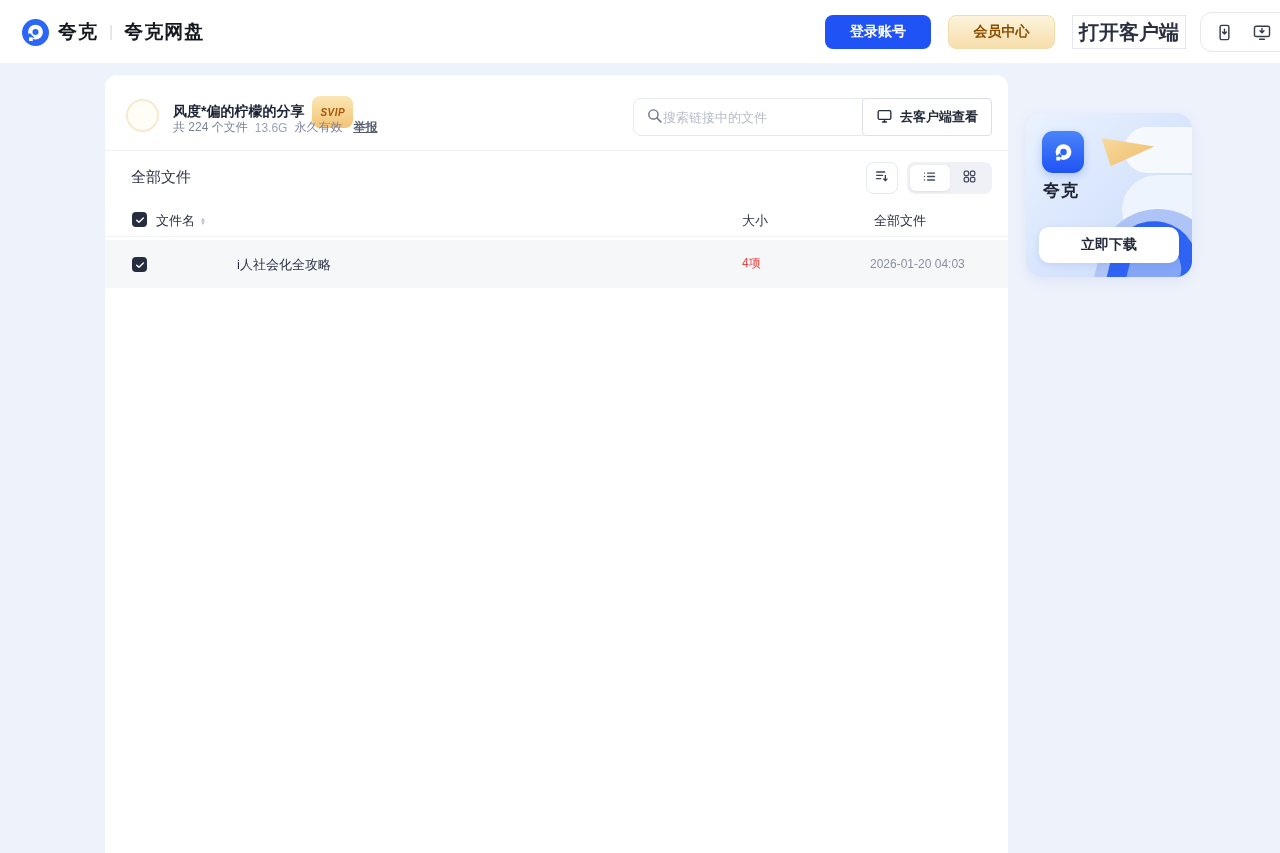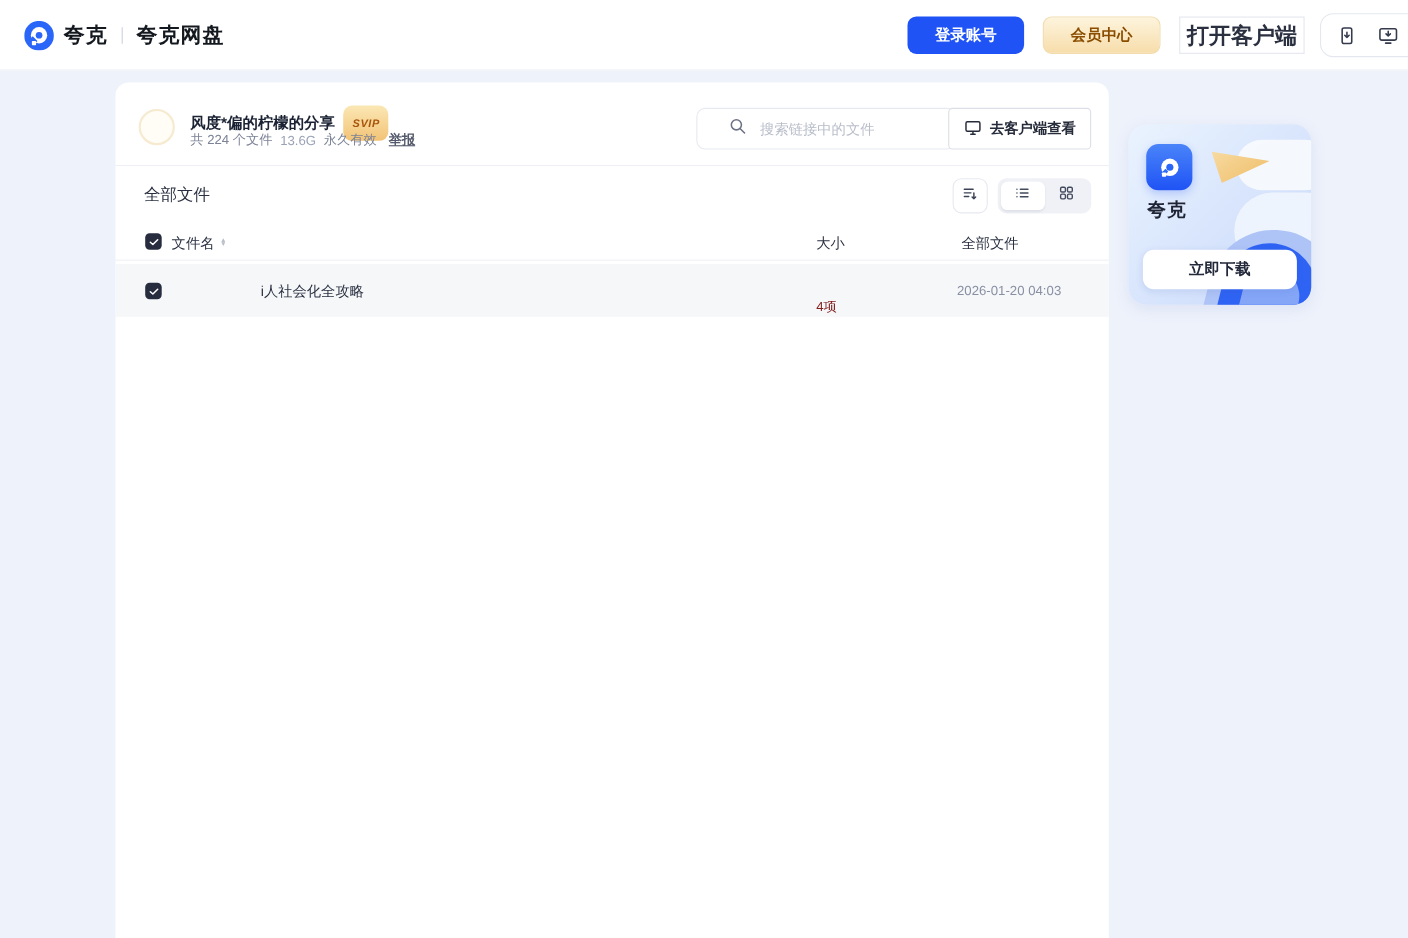--- a/index.html
+++ b/index.html
@@ -58,21 +58,21 @@
     background:linear-gradient(180deg,#fbe7b4 0%,#f2c376 100%);
     border-radius:8px; font-size:10px; font-style:italic; font-weight:900; color:#a8540a; letter-spacing:.5px;
   }
   .share-meta { position:absolute; left:68px; top:44px; font-size:12px; color:#7c8397; display:flex; align-items:center; gap:7px; }
   .meta-size { color:#9aa3b5; }
   .report-link { color:#545a6b; font-weight:600; text-decoration:underline; margin-left:4px; cursor:pointer; }
 
   .search-box {
     position:absolute; left:528px; top:23px; width:236px; height:38px;
     border:1px solid #e7e9f0; border-radius:8px; background:#fff;
-    display:flex; align-items:center; padding-left:28px; gap:12px; color:#6d7385;
+    display:flex; align-items:center; padding-left:12px; gap:0; color:#6d7385;
   }
   .search-box input {
     border:none; outline:none; font-size:13px; width:150px; background:transparent;
     font-family:"Liberation Sans","DejaVu Sans",sans-serif; color:#2b3040;
   }
   .search-box input::placeholder { color:#b8bdc9; }
   .client-view-btn {
     position:absolute; left:757px; top:23px; width:130px; height:38px;
     border:1px solid #dcdfe8; border-radius:4px; background:#fff;
     display:flex; align-items:center; justify-content:center; gap:7px;
@@ -103,21 +103,21 @@
   .th-check { position:absolute; left:27px; top:8px; }
   .th-name { position:absolute; left:51px; top:8px; font-size:13px; color:#2a3041; display:flex; align-items:center; gap:5px; cursor:pointer; }
   .sort-arrows { display:flex; flex-direction:column; line-height:4px; font-size:6px; color:#b9bec9; }
   .th-size { position:absolute; left:637px; top:8px; font-size:13px; color:#2a3041; }
   .th-date { position:absolute; left:769px; top:8px; font-size:13px; color:#2a3041; }
 
   .file-row { position:relative; height:48px; margin-top:3px; background:#f6f7f9; cursor:pointer; }
   .row-check { position:absolute; left:27px; top:17px; }
   .row-icon { position:absolute; left:75px; top:8px; width:32px; height:32px; }
   .row-name { position:absolute; left:132px; top:16px; font-size:13px; color:#2a3041; }
-  .row-size { position:absolute; left:637px; top:31px; font-size:12px; color:#7f1d1d; }
+  .row-size { position:absolute; left:637px; top:15px; font-size:12px; color:#ef4444; }
   .row-date { position:absolute; left:765px; top:17px; font-size:12px; color:#8a90a3; }
 
   
   .promo {
     position:absolute; left:1026px; top:113px; width:166px; height:164px;
     border-radius:16px; overflow:hidden;
     background:linear-gradient(135deg,#eaf3fe 0%,#d7e4fc 55%,#c9d9fa 100%);
     box-shadow:0 4px 14px rgba(80,110,200,.10);
   }
   .promo-cloud1 { position:absolute; right:-18px; top:14px; width:86px; height:46px; background:#f7fafe; border-radius:24px; opacity:.95; }

